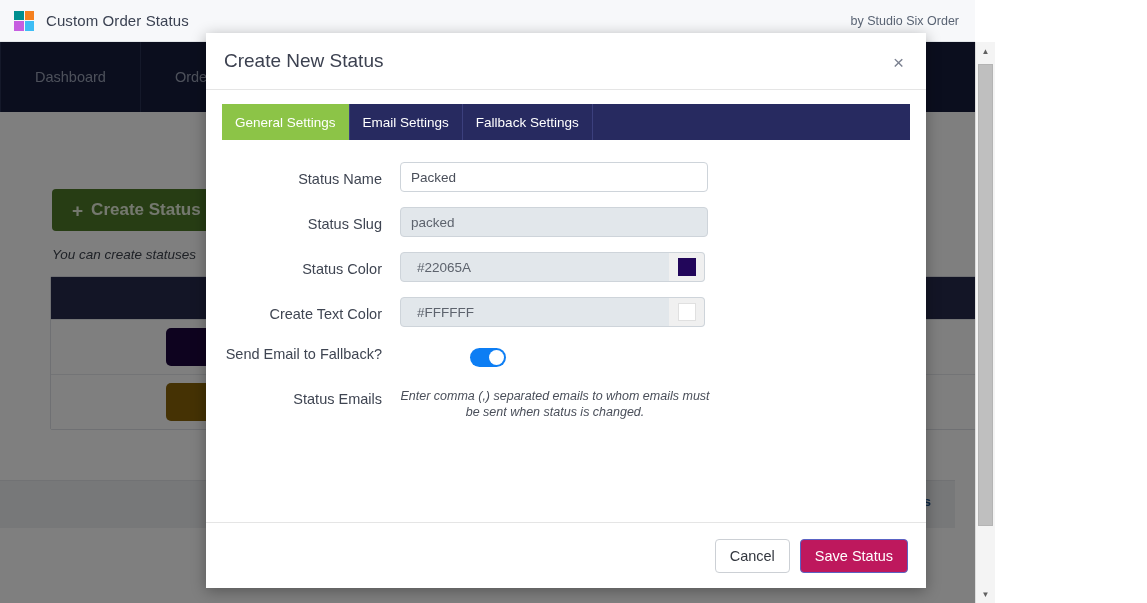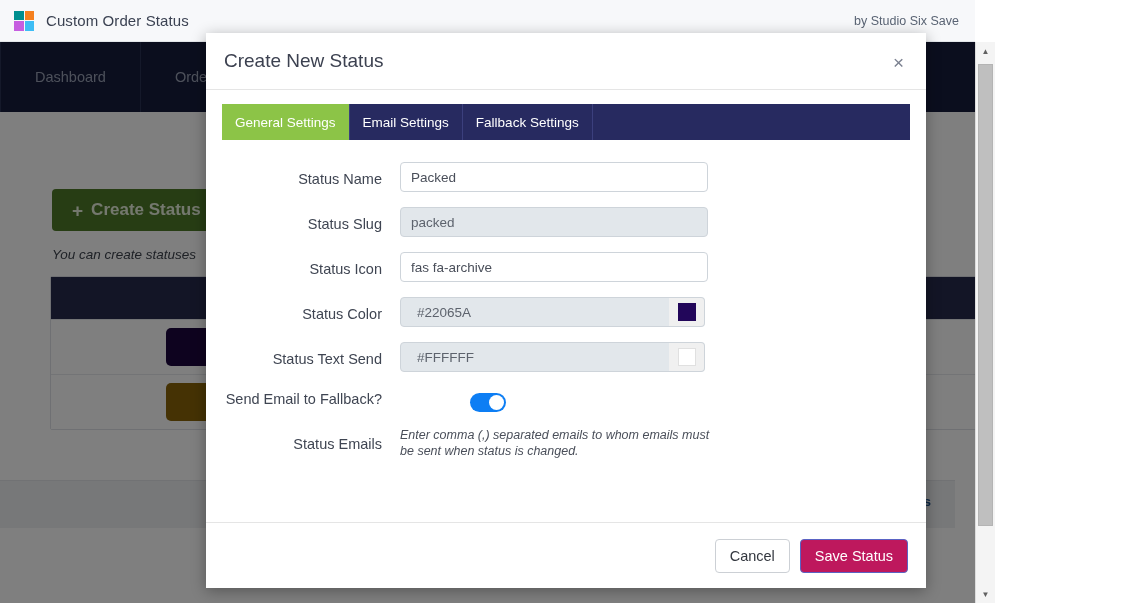--- a/index.html
+++ b/index.html
@@ -164,21 +164,21 @@
   .toggle {
     width: 36px; height: 19px; border-radius: 10px;
     background: #0d7ef4; position: relative; margin-left: 70px; margin-top: 6px;
   }
   .toggle .knob {
     position: absolute; right: 2px; top: 2px;
     width: 15px; height: 15px; border-radius: 50%; background: #ffffff;
   }
   .helper {
     font-style: italic; font-size: 12.5px; color: #4a4f5a;
-    width: 310px; line-height: 16px; margin-top: 0;
+    width: 310px; line-height: 16px; margin-top: 6px; text-align: center;
   }
 
   .modal-foot {
     border-top: 1px solid #e5e5e5; height: 66px;
     display: flex; align-items: center; justify-content: flex-end;
     gap: 10px; padding: 0 18px;
   }
   .btn {
     font-size: 14.5px; border-radius: 4px; padding: 8px 14px;
     font-family: "Liberation Sans", sans-serif;
@@ -214,21 +214,21 @@
     <div class="topbar">
       <div class="brand">
         <span class="logo">
           <i id="logo0" style="background: rgb(0, 143, 143);"></i>
             <i id="logo1" style="background: rgb(245, 128, 31);"></i>
             <i id="logo2" style="background: rgb(198, 94, 224);"></i>
             <i id="logo3" style="background: rgb(61, 189, 245);"></i>
         </span>
         <span class="brand-title">Custom Order Status</span>
       </div>
-      <span class="byline">by Studio Six Save</span>
+      <span class="byline">by Studio Six Order</span>
     </div>
 
     <div class="navbar">
       <a class="navitem">Dashboard</a>
       <a class="navitem">Orders</a>
     </div>
 
     <div class="content">
       <h1 class="page-title">Status</h1>
 
@@ -313,39 +313,33 @@
           </div>
         </div>
 
         <div class="frow">
           <div class="flabel">Status Slug</div>
           <div class="fctl">
             <input class="inp disabled" type="text" disabled="" value="packed" style="">
           </div>
         </div>
 
-        <div class="frow">
-          <div class="flabel">Status Icon</div>
-          <div class="fctl">
-            <input class="inp" type="text" value="fas fa-archive" style="">
-          </div>
-        </div>
 
         <div class="frow">
           <div class="flabel">Status Color</div>
           <div class="fctl">
             <input class="inp disabled with-swatch" type="text" disabled="" value="#22065A" style="">
             <span class="swatch-btn">
               <span class="swatch" id="swatch-status" style="background: rgb(34, 6, 90);"></span>
             </span>
           </div>
         </div>
 
         <div class="frow">
-          <div class="flabel">Status Text Send</div>
+          <div class="flabel">Create Text Color</div>
           <div class="fctl">
             <input class="inp disabled with-swatch" type="text" disabled="" value="#FFFFFF" style="">
             <span class="swatch-btn">
               <span class="swatch" id="swatch-text" style="background: rgb(255, 255, 255); box-shadow: rgb(224, 224, 224) 0px 0px 0px 1px inset;"></span>
             </span>
           </div>
         </div>
 
         <div class="frow">
           <div class="flabel two-line">Send Email to Fallback?</div>

